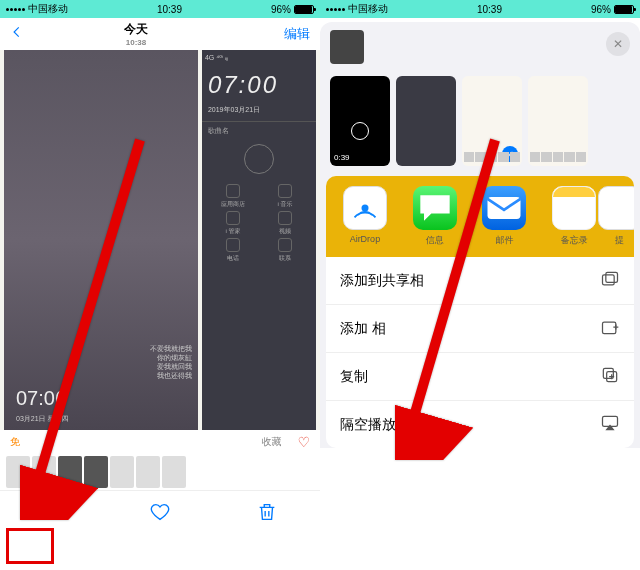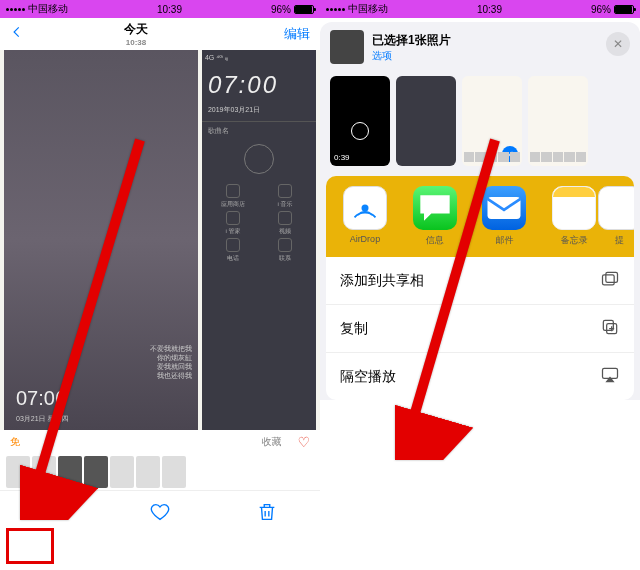--- a/index.html
+++ b/index.html
@@ -3,21 +3,21 @@
 <meta charset="utf-8">
 <style>
   * { margin: 0; padding: 0; box-sizing: border-box; }
   body { font-family: -apple-system, "Helvetica Neue", sans-serif; background: #fff; width: 640px; height: 570px; overflow: hidden; position: relative; }
   .container { display: flex; width: 640px; height: 570px; }
   .phone { width: 320px; height: 570px; position: relative; background: #fff; }
   .phone-left { border-right: 0; }
   .phone-right { }
 
   
-  .status-bar { height: 18px; display: flex; align-items: center; justify-content: space-between; padding: 0 6px; font-size: 10px; color: #000; background: #d946ef; }
+  .status-bar { height: 18px; display: flex; align-items: center; justify-content: space-between; padding: 0 6px; font-size: 10px; color: #000; background: #5eead4; }
   .status-left, .status-right { display: flex; align-items: center; gap: 3px; }
   .signal-dots { display: flex; gap: 1px; }
   .signal-dots span { width: 3px; height: 3px; border-radius: 50%; background: #000; display: inline-block; }
   .battery { width: 20px; height: 9px; border: 1px solid #000; border-radius: 2px; position: relative; }
   .battery::after { content: ""; position: absolute; right: -3px; top: 2px; width: 2px; height: 3px; background: #000; border-radius: 0 1px 1px 0; }
   .battery-fill { background: #000; height: 100%; width: 95%; border-radius: 1px; }
 
   
   .nav-left { height: 32px; display: flex; align-items: center; justify-content: space-between; padding: 0 10px; }
   .nav-back svg { width: 14px; height: 14px; stroke: #007aff; }
@@ -252,24 +252,20 @@
         <span>96%</span>
         <div class="battery">
             <div class="battery-fill"></div>
           </div>
       </div>
     </div>
 
     <div class="share-sheet">
       <div class="sheet-header">
         <div class="sheet-thumb"></div>
-        <div>
-          <div class="sheet-title">已选择1张照片</div>
-          <div class="sheet-sub">选项</div>
-        </div>
         <div class="sheet-close">✕</div>
       </div>
 
       <div class="preview-strip">
         <div class="preview-item video">
           <div class="rec-circle"></div>
           <div class="duration">0:39</div>
         </div>
         <div class="preview-item"></div>
         <div class="preview-item light">
@@ -329,20 +325,27 @@
           <span class="app-label">提</span>
         </div>
       </div>
 
       <div class="action-list">
         <div class="action-item">
           <span>添加到共享相</span>
           <span class="action-icon"><svg viewBox="0 0 24 24">
                 <rect x="3" y="7" width="14" height="12" rx="2"></rect>
                 <rect x="7" y="4" width="14" height="12" rx="2"></rect>
+              </svg></span>
+        </div>
+        <div class="action-item">
+          <span>添加  相</span>
+          <span class="action-icon"><svg viewBox="0 0 24 24">
+                <rect x="3" y="6" width="16" height="14" rx="2"></rect>
+                <path d="M19 9v6M16 12h6"></path>
               </svg></span>
         </div>
         <div class="action-item">
           <span>复制</span>
           <span class="action-icon"><svg viewBox="0 0 24 24">
                 <rect x="4" y="4" width="12" height="12" rx="2"></rect>
                 <rect x="8" y="8" width="12" height="12" rx="2"></rect>
                 <path d="M14 11v6M11 14h6"></path>
               </svg></span>
         </div>

